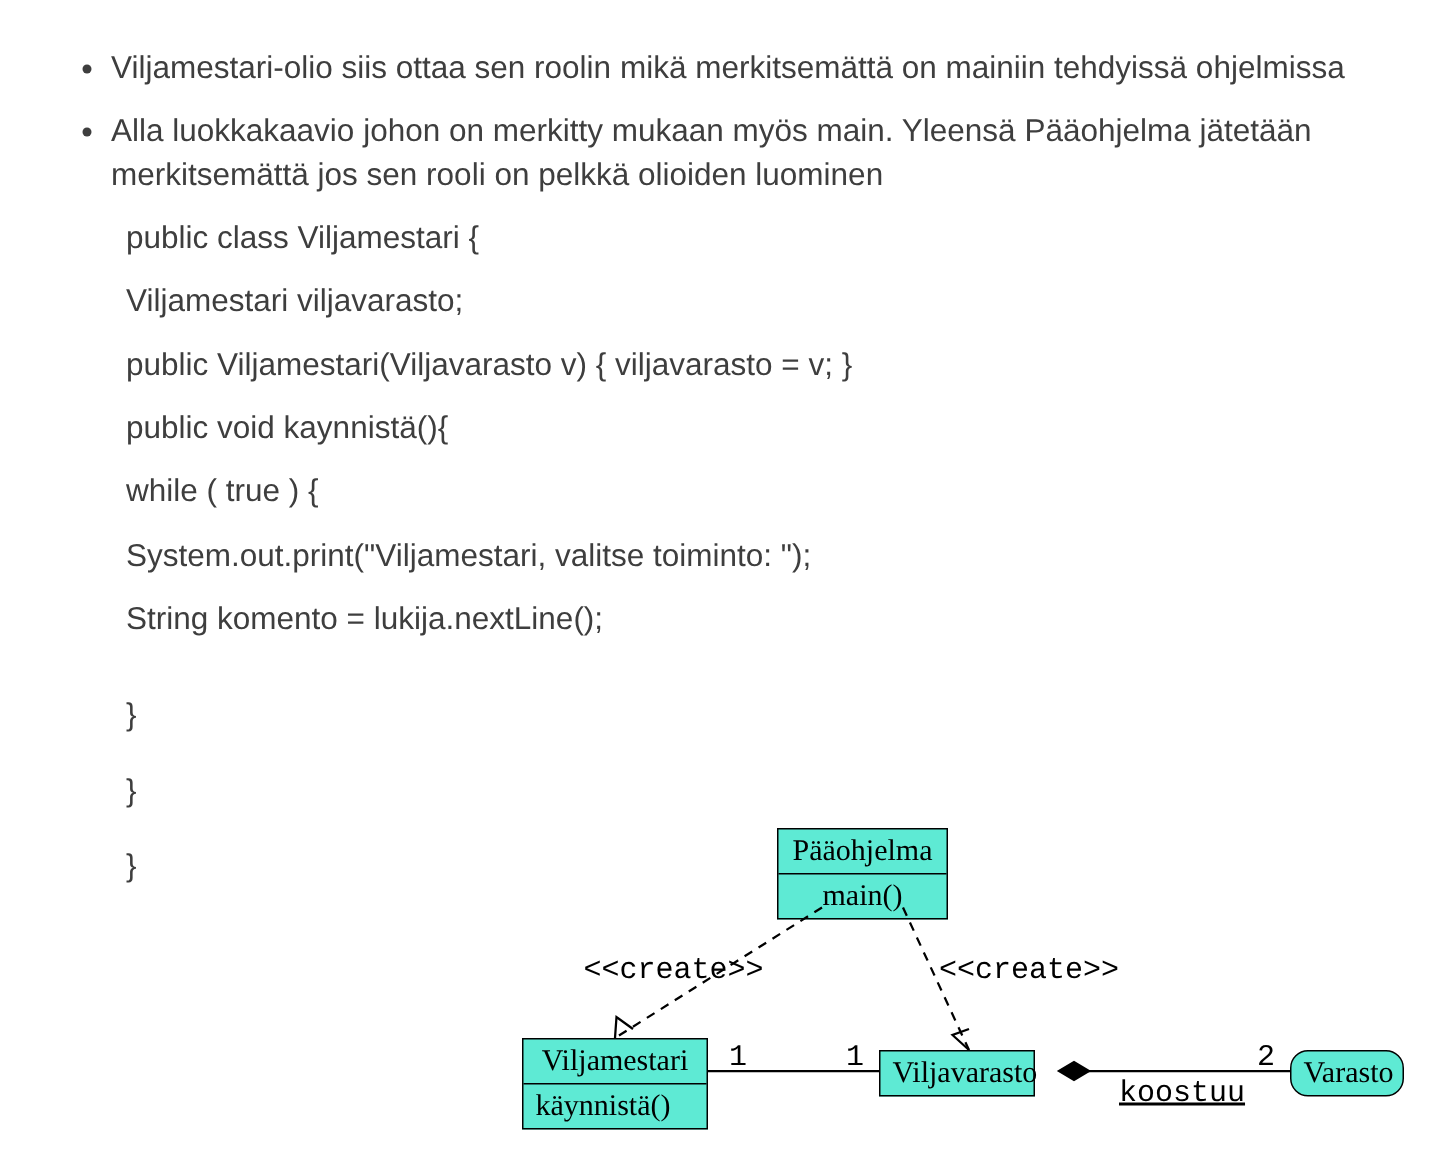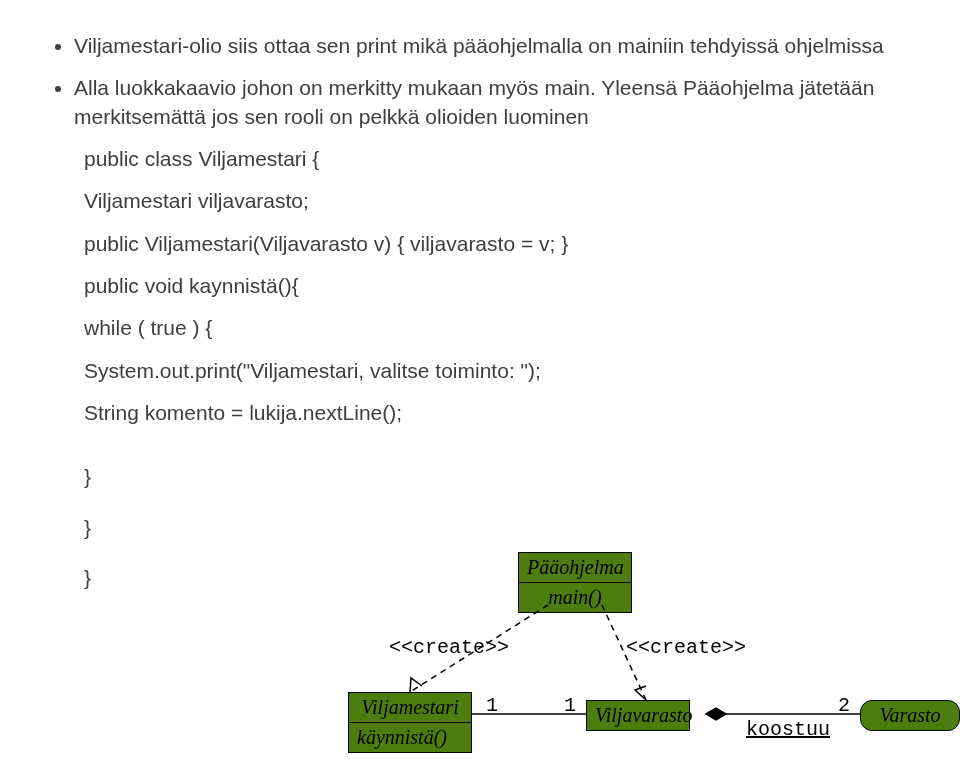--- a/index.html
+++ b/index.html
@@ -36,24 +36,23 @@
       width: 600px;
       height: 220px;
       margin-top: -40px;
       font-family: "Times New Roman", Times, serif;
       font-size: 20px;
       color: #000;
     }
     .box {
       position: absolute;
       border: 1.5px solid #000;
-      background: #4d7c0f;
+      background: #5eead4;
       text-align: center;
       box-sizing: border-box;
-      font-style: italic;
     }
     .box .row {
       padding: 1px 8px;
     }
     .box .sep {
       border-top: 1.5px solid #000;
     }
     .label {
       position: absolute;
       font-family: Liberation Mono, monospace;
@@ -65,21 +64,21 @@
       pointer-events: none;
     }
     svg.overlay line { stroke: #000; stroke-width: 1.5; }
     svg.overlay polyline { stroke: #000; stroke-width: 1.5; fill: none; }
     svg.overlay polygon { stroke: #000; stroke-width: 1.5; fill: #000; }
   </style>
 </head>
 <body>
 
 <ul class="top">
-  <li>Viljamestari-olio siis ottaa sen print mikä pääohjelmalla on mainiin tehdyissä ohjelmissa</li>
+  <li>Viljamestari-olio siis ottaa sen roolin mikä merkitsemättä on mainiin tehdyissä ohjelmissa</li>
   <li>Alla luokkakaavio johon on merkitty mukaan myös main. Yleensä Pääohjelma jätetään merkitsemättä jos sen rooli  on pelkkä olioiden luominen</li>
 </ul>
 
 <div class="code-block">
   <p class="line">public class Viljamestari {</p>
   <div class="sp"></div>
   <p class="line ind1">Viljamestari viljavarasto;</p>
   <div class="sp"></div>
   <p class="line ind1">public Viljamestari(Viljavarasto v) { viljavarasto = v; }</p>
   <div class="sp"></div>
@@ -108,21 +107,21 @@
 
   <div class="box" style="left:0px; top:140px; width:124px;">
     <div class="row">Viljamestari</div>
     <div class="row sep" style="text-align:left;">käynnistä()</div>
   </div>
 
   <div class="box" style="left:238px; top:148px; width:104px;">
     <div class="row">Viljavarasto</div>
   </div>
 
-  <div class="box" style="left:512px; top:148px; width:100px;border-radius:12px;">
+  <div class="box" style="left:512px; top:148px; width:76px;border-radius:12px;">
     <div class="row">Varasto</div>
   </div>
 
   <div class="label" style="left:41px; top:82px;">&lt;&lt;create&gt;&gt;</div>
   <div class="label" style="left:278px; top:82px;">&lt;&lt;create&gt;&gt;</div>
   <div class="label" style="left:138px; top:140px;">1</div>
   <div class="label" style="left:216px; top:140px;">1</div>
   <div class="label" style="left:398px; top:148px; text-decoration: underline; margin-top: 16px;">koostuu</div>
   <div class="label" style="left:490px; top:140px;">2</div>
 

